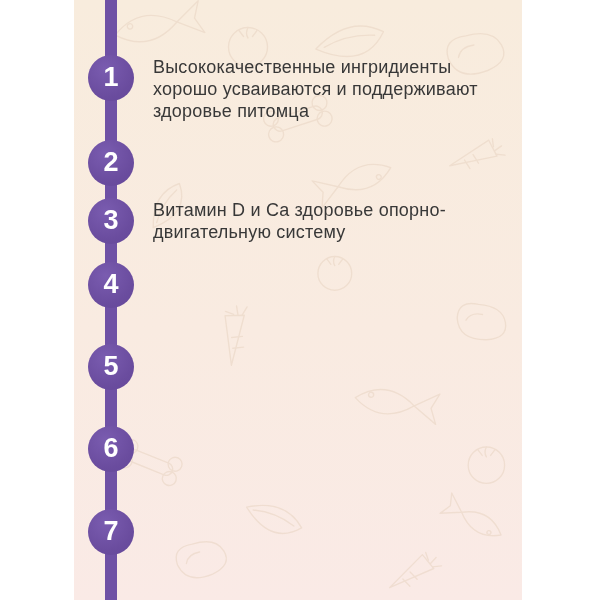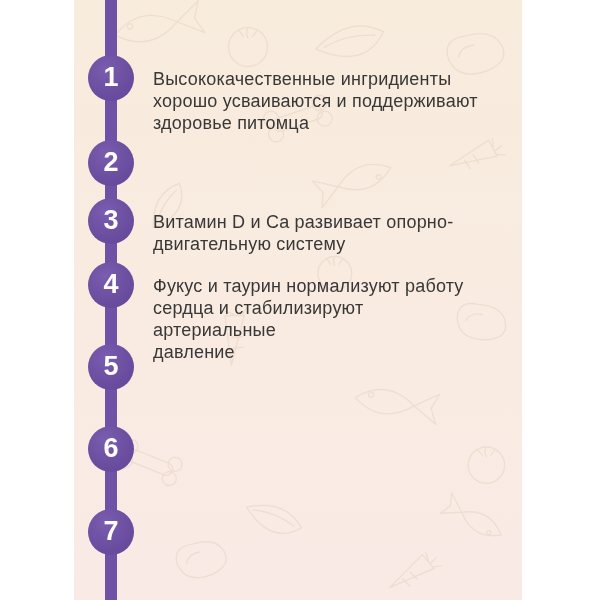--- a/index.html
+++ b/index.html
@@ -46,21 +46,21 @@
     display: flex;
     align-items: center;
     justify-content: center;
     font-size: 27px;
     font-weight: bold;
     line-height: 1;
     padding-bottom: 2px;
     box-sizing: border-box;
   }
   .item-text {
-    margin-top: 13px;
+    margin-top: 1px;
     max-width: 332px;
     font-size: 18px;
     line-height: 22px;
     font-weight: 500;
     letter-spacing: 0.2px;
     color: #383838;
     white-space: pre-line;
   }
 </style>
 </head>
@@ -137,31 +137,28 @@
   <div class="item" style="top: 140px;">
     <div class="num-circle">
       <span class="num">2</span>
     </div>
   </div>
 
   <div class="item" style="top: 198px;">
     <div class="num-circle">
       <span class="num">3</span>
     </div>
-    <div class="item-text txt">Витамин D и Ca развивает опорно-
+    <div class="item-text txt">Витамин D и Ca здоровье опорно-
 двигательную систему</div>
   </div>
 
   <div class="item" style="top: 262px;">
     <div class="num-circle">
       <span class="num">4</span>
     </div>
-    <div class="item-text txt">Фукус и таурин нормализуют работу
-сердца и стабилизируют артериальные
-давление</div>
   </div>
 
   <div class="item" style="top: 344px;">
     <div class="num-circle">
       <span class="num">5</span>
     </div>
   </div>
 
   <div class="item" style="top: 426px;">
     <div class="num-circle">

